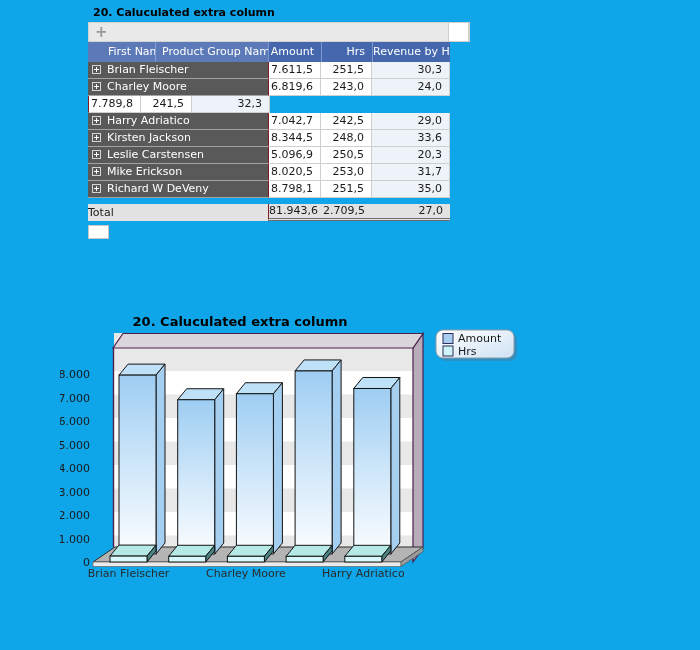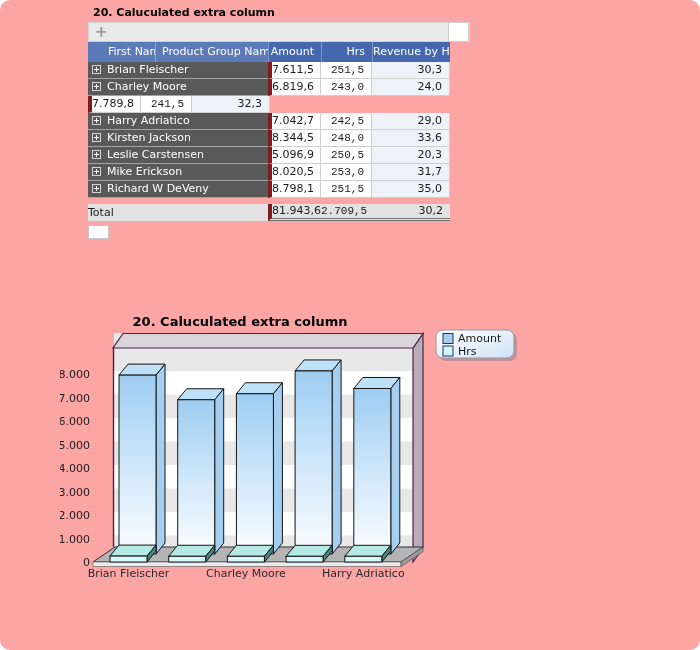--- a/index.html
+++ b/index.html
@@ -1,18 +1,18 @@
 <!DOCTYPE html>
 <html><head>
 <meta charset="utf-8">
 <style>
   * { box-sizing: border-box; margin: 0; padding: 0; }
   html,body { background:#fff; }
-  .stage { position:relative; width:700px; height:650px; background:#fca5a5;
-           font-family:"DejaVu Sans", "Liberation Sans", sans-serif; overflow:hidden;border-radius:10px; }
+  .stage { position:relative; width:700px; height:650px; background:#0ea5e9;
+           font-family:"DejaVu Sans", "Liberation Sans", sans-serif; overflow:hidden; }
 
   
   .tbl-title { position:absolute; left:93px; top:6px; font-size:11px; font-weight:bold; color:#000; }
   .table-wrap { position:absolute; left:88px; top:22px; width:383px; font-size:11px; }
 
   .toolbar { position:relative; width:382px; height:20px; background:#e9e9e9;
              border:1px solid #d2d2d2; }
   .plus { position:absolute; left:6px; top:0; line-height:18px; font-size:15px; font-weight:bold;
           color:#9a9a9a; cursor:pointer; }
   .tb-white { position:absolute; right:0; top:-1px; width:21px; height:20px; background:#fff;
@@ -28,22 +28,22 @@
 
   .row { display:flex; width:362px; height:17px; }
   .lbl { width:180px; background:#595959; color:#fff; border-bottom:1px solid #a3a3a3;
          line-height:16px; white-space:nowrap; overflow:hidden; }
   .exp { display:inline-block; width:9px; height:9px; border:1px solid #d4d4d4; position:relative;
          margin:0 6px 0 4px; vertical-align:-1px; cursor:pointer; }
   .exp::before { content:""; position:absolute; left:1px; right:1px; top:3px; height:1px; background:#fff; }
   .exp::after  { content:""; position:absolute; top:1px; bottom:1px; left:3px; width:1px; background:#fff; }
   .num { line-height:16px; text-align:right; padding-right:7px; color:#1b1b1b;
          border-bottom:1px solid #cfcfcf; border-right:1px solid #cfcfcf; background:#fff; }
-  .ca { width:53px; border-left:4px solid #7f1d1d; }
-  .ch { width:51px;font-family:Liberation Mono, monospace; }
+  .ca { width:53px; border-left:1px solid #7f1d1d; }
+  .ch { width:51px; }
   .cr { width:78px; background:#eef2f9; }
   .row.last .num { border-bottom:1px solid #8f8f8f; }
 
   .gap { height:6px; }
   .total { display:flex; width:362px; height:17px; background:#e2e2e2; color:#1b1b1b; }
   .total .tlbl { width:180px; line-height:17px; }
   .total .num { background:transparent; border-right:none; border-bottom:3px double #6e6e6e; line-height:14px; }
   .below-box { margin-top:4px; width:21px; height:14px; background:#fff; border:1px solid #c6c6c6; }
 
   
@@ -120,21 +120,21 @@
           <div class="num cr">35,0</div>
         </div>
       </div>
 
     <div class="gap"></div>
 
     <div class="total">
       <div class="tlbl">Total</div>
       <div class="num ca">81.943,6</div>
       <div class="num ch">2.709,5</div>
-      <div class="num cr">30,2</div>
+      <div class="num cr">27,0</div>
     </div>
 
     <div class="below-box"></div>
   </div>
 
   <svg id="chart" width="470" height="290">
     <defs>
       <linearGradient id="barGrad" x1="0" y1="0" x2="0" y2="1">
         <stop offset="0" stop-color="#9ecdf2"></stop>
         <stop offset="0.55" stop-color="#d3e9fa"></stop>

